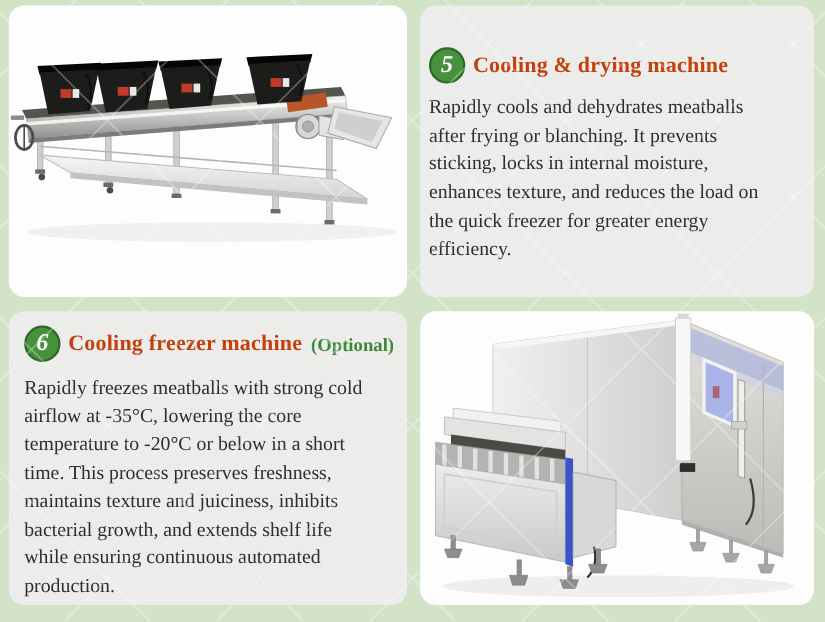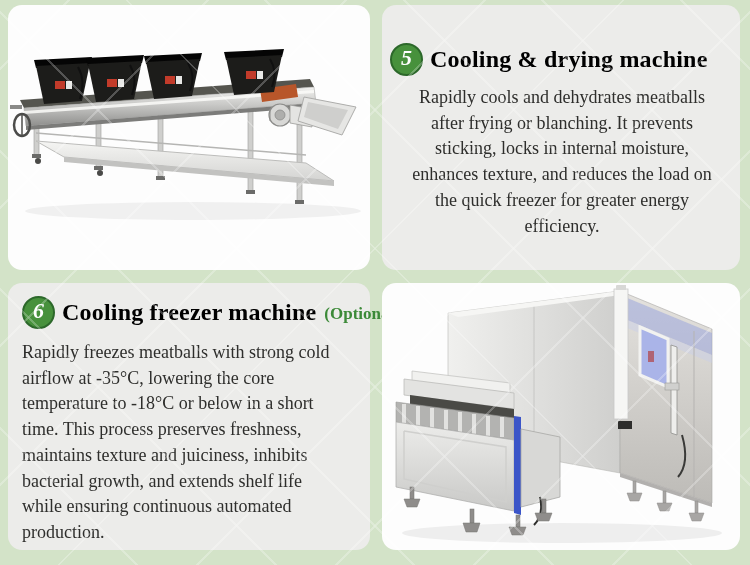--- a/index.html
+++ b/index.html
@@ -14,24 +14,24 @@
   .cell-tr{left:382px;top:5px;width:358px;height:265px;padding:38px 6px 0 8px;}
   .cell-bl{left:8px;top:283px;width:362px;height:267px;padding:13px 4px 0 14px;}
   .cell-br{left:382px;top:283px;width:358px;height:267px;}
 
   .head-row{display:flex;align-items:center;gap:7px;}
   .badge{flex:0 0 auto;width:33px;height:33px;border-radius:50%;background:#47913c;
          border:2px solid #2c682a;color:#ffffff;box-sizing:border-box;
          display:flex;align-items:center;justify-content:center;
          font-style:italic;font-weight:bold;font-size:22px;line-height:1;
          font-family:"Liberation Serif",serif;padding-bottom:3px;}
-  .title{font-weight:bold;font-size:24px;color:#000000;white-space:nowrap;letter-spacing:.2px;}
+  .title{font-weight:bold;font-size:20px;color:#c2410c;white-space:nowrap;letter-spacing:.2px;}
   .optional{font-weight:bold;font-size:17px;color:#3c8a38;white-space:nowrap;margin-left:1px;padding-top:3px;}
   .body-text{margin:0;font-size:18px;line-height:25.7px;color:#2e2e2c;white-space:pre-line;}
-  .cell-tr .body-text{margin-top:9px;text-align:center;}
+  .cell-tr .body-text{margin-top:9px;}
   .cell-bl .body-text{margin-top:11px;}
 
   .machine-svg{display:block;width:100%;height:100%;}
 
   
   .watermark-lines{position:absolute;inset:0;pointer-events:none;z-index:5;opacity:.45;
     background:
       repeating-linear-gradient(45deg, rgba(255,255,255,0) 0 96px, rgba(255,255,255,.55) 96px 98px),
       repeating-linear-gradient(-45deg, rgba(255,255,255,0) 0 96px, rgba(255,255,255,.55) 96px 98px);}
 </style>
@@ -142,21 +142,21 @@
   </div>
 
   <div class="cell cell-bl panel">
     <div class="head-row">
       <span class="badge">6</span>
       <span class="title">Cooling freezer machine</span>
       <span class="optional">(Optional)</span>
     </div>
     <p class="body-text">Rapidly freezes meatballs with strong cold
 airflow at -35°C, lowering the core
-temperature to -18°C or below in a short
+temperature to -20°C or below in a short
 time. This process preserves freshness,
 maintains texture and juiciness, inhibits
 bacterial growth, and extends shelf life
 while ensuring continuous automated
 production.</p>
   </div>
 
   <div class="cell cell-br card">
     <svg class="machine-svg" viewBox="0 0 358 267">
       <defs>

